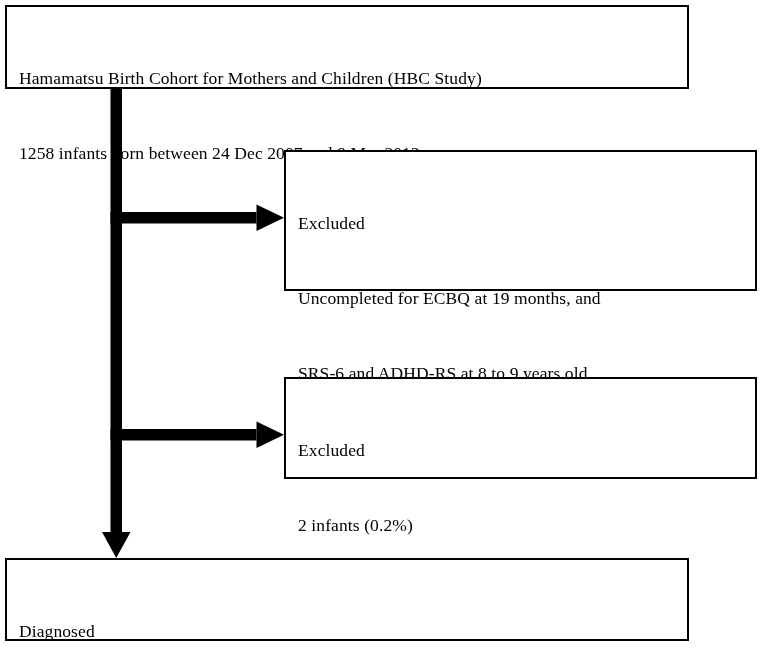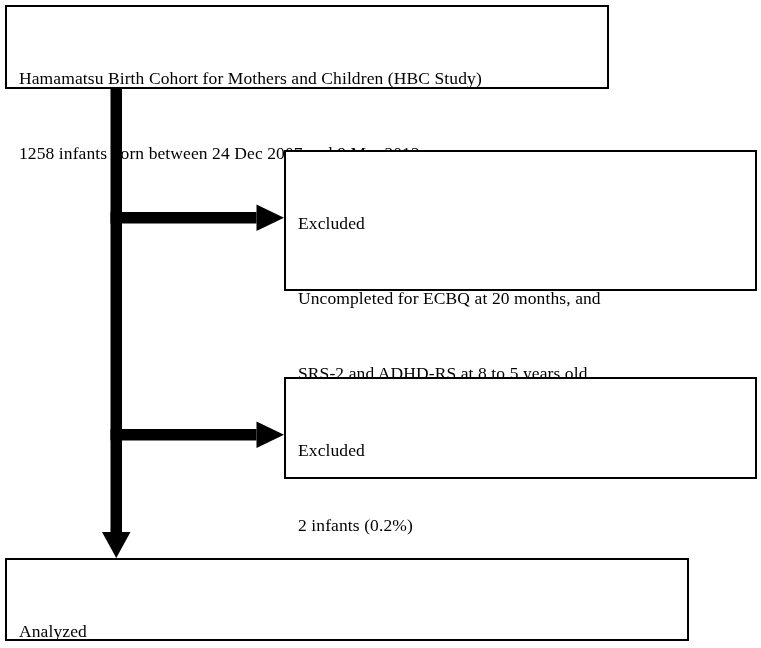--- a/index.html
+++ b/index.html
@@ -39,21 +39,21 @@
   }
   #connectors {
     position: absolute;
     left: 0;
     top: 0;
     width: 761px;
     height: 648px;
     pointer-events: none;
   }
   
-  #box-cohort   { left: 5px;   top: 5px;   width: 604px; height: 84px; }
+  #box-cohort   { left: 5px;   top: 5px;   width: 684px; height: 84px; }
   #box-excl-1   { left: 284px; top: 150px; width: 473px; height: 141px; }
   #box-excl-2   { left: 284px; top: 377px; width: 473px; height: 102px; }
   #box-analyzed { left: 5px;   top: 558px; width: 684px; height: 83px; }
 </style>
 </head>
 <body>
 
 <div id="canvas">
 
   <svg id="connectors" viewBox="0 0 761 648" width="761" height="648" xmlns="http://www.w3.org/2000/svg">
@@ -74,33 +74,33 @@
   <div class="flow-box" id="box-cohort">
     <div class="box-text">
       <div class="line"><span class="bold">Hamamatsu Birth Cohort for Mothers and Children</span><span> (HBC Study)</span></div>
       <div class="line">1258 infants born between 24 Dec 2007 and 9 Mar 2012</div>
     </div>
   </div>
 
   <div class="flow-box" id="box-excl-1">
     <div class="box-text">
       <div class="line">Excluded</div>
-      <div class="line">Uncompleted for ECBQ at 20 months, and</div>
-      <div class="line">SRS-2 and ADHD-RS at 8 to 5 years old</div>
+      <div class="line">Uncompleted for ECBQ at 19 months, and</div>
+      <div class="line">SRS-6 and ADHD-RS at 8 to 9 years old</div>
       <div class="line">442 infants (35.1%)</div>
     </div>
   </div>
 
   <div class="flow-box" id="box-excl-2">
     <div class="box-text">
       <div class="line">Excluded</div>
       <div class="line">2 infants (0.2%)</div>
     </div>
   </div>
 
   <div class="flow-box" id="box-analyzed">
     <div class="box-text">
-      <div class="line">Analyzed</div>
+      <div class="line">Diagnosed</div>
       
     </div>
   </div>
 
 </div>
 
 </body></html>

